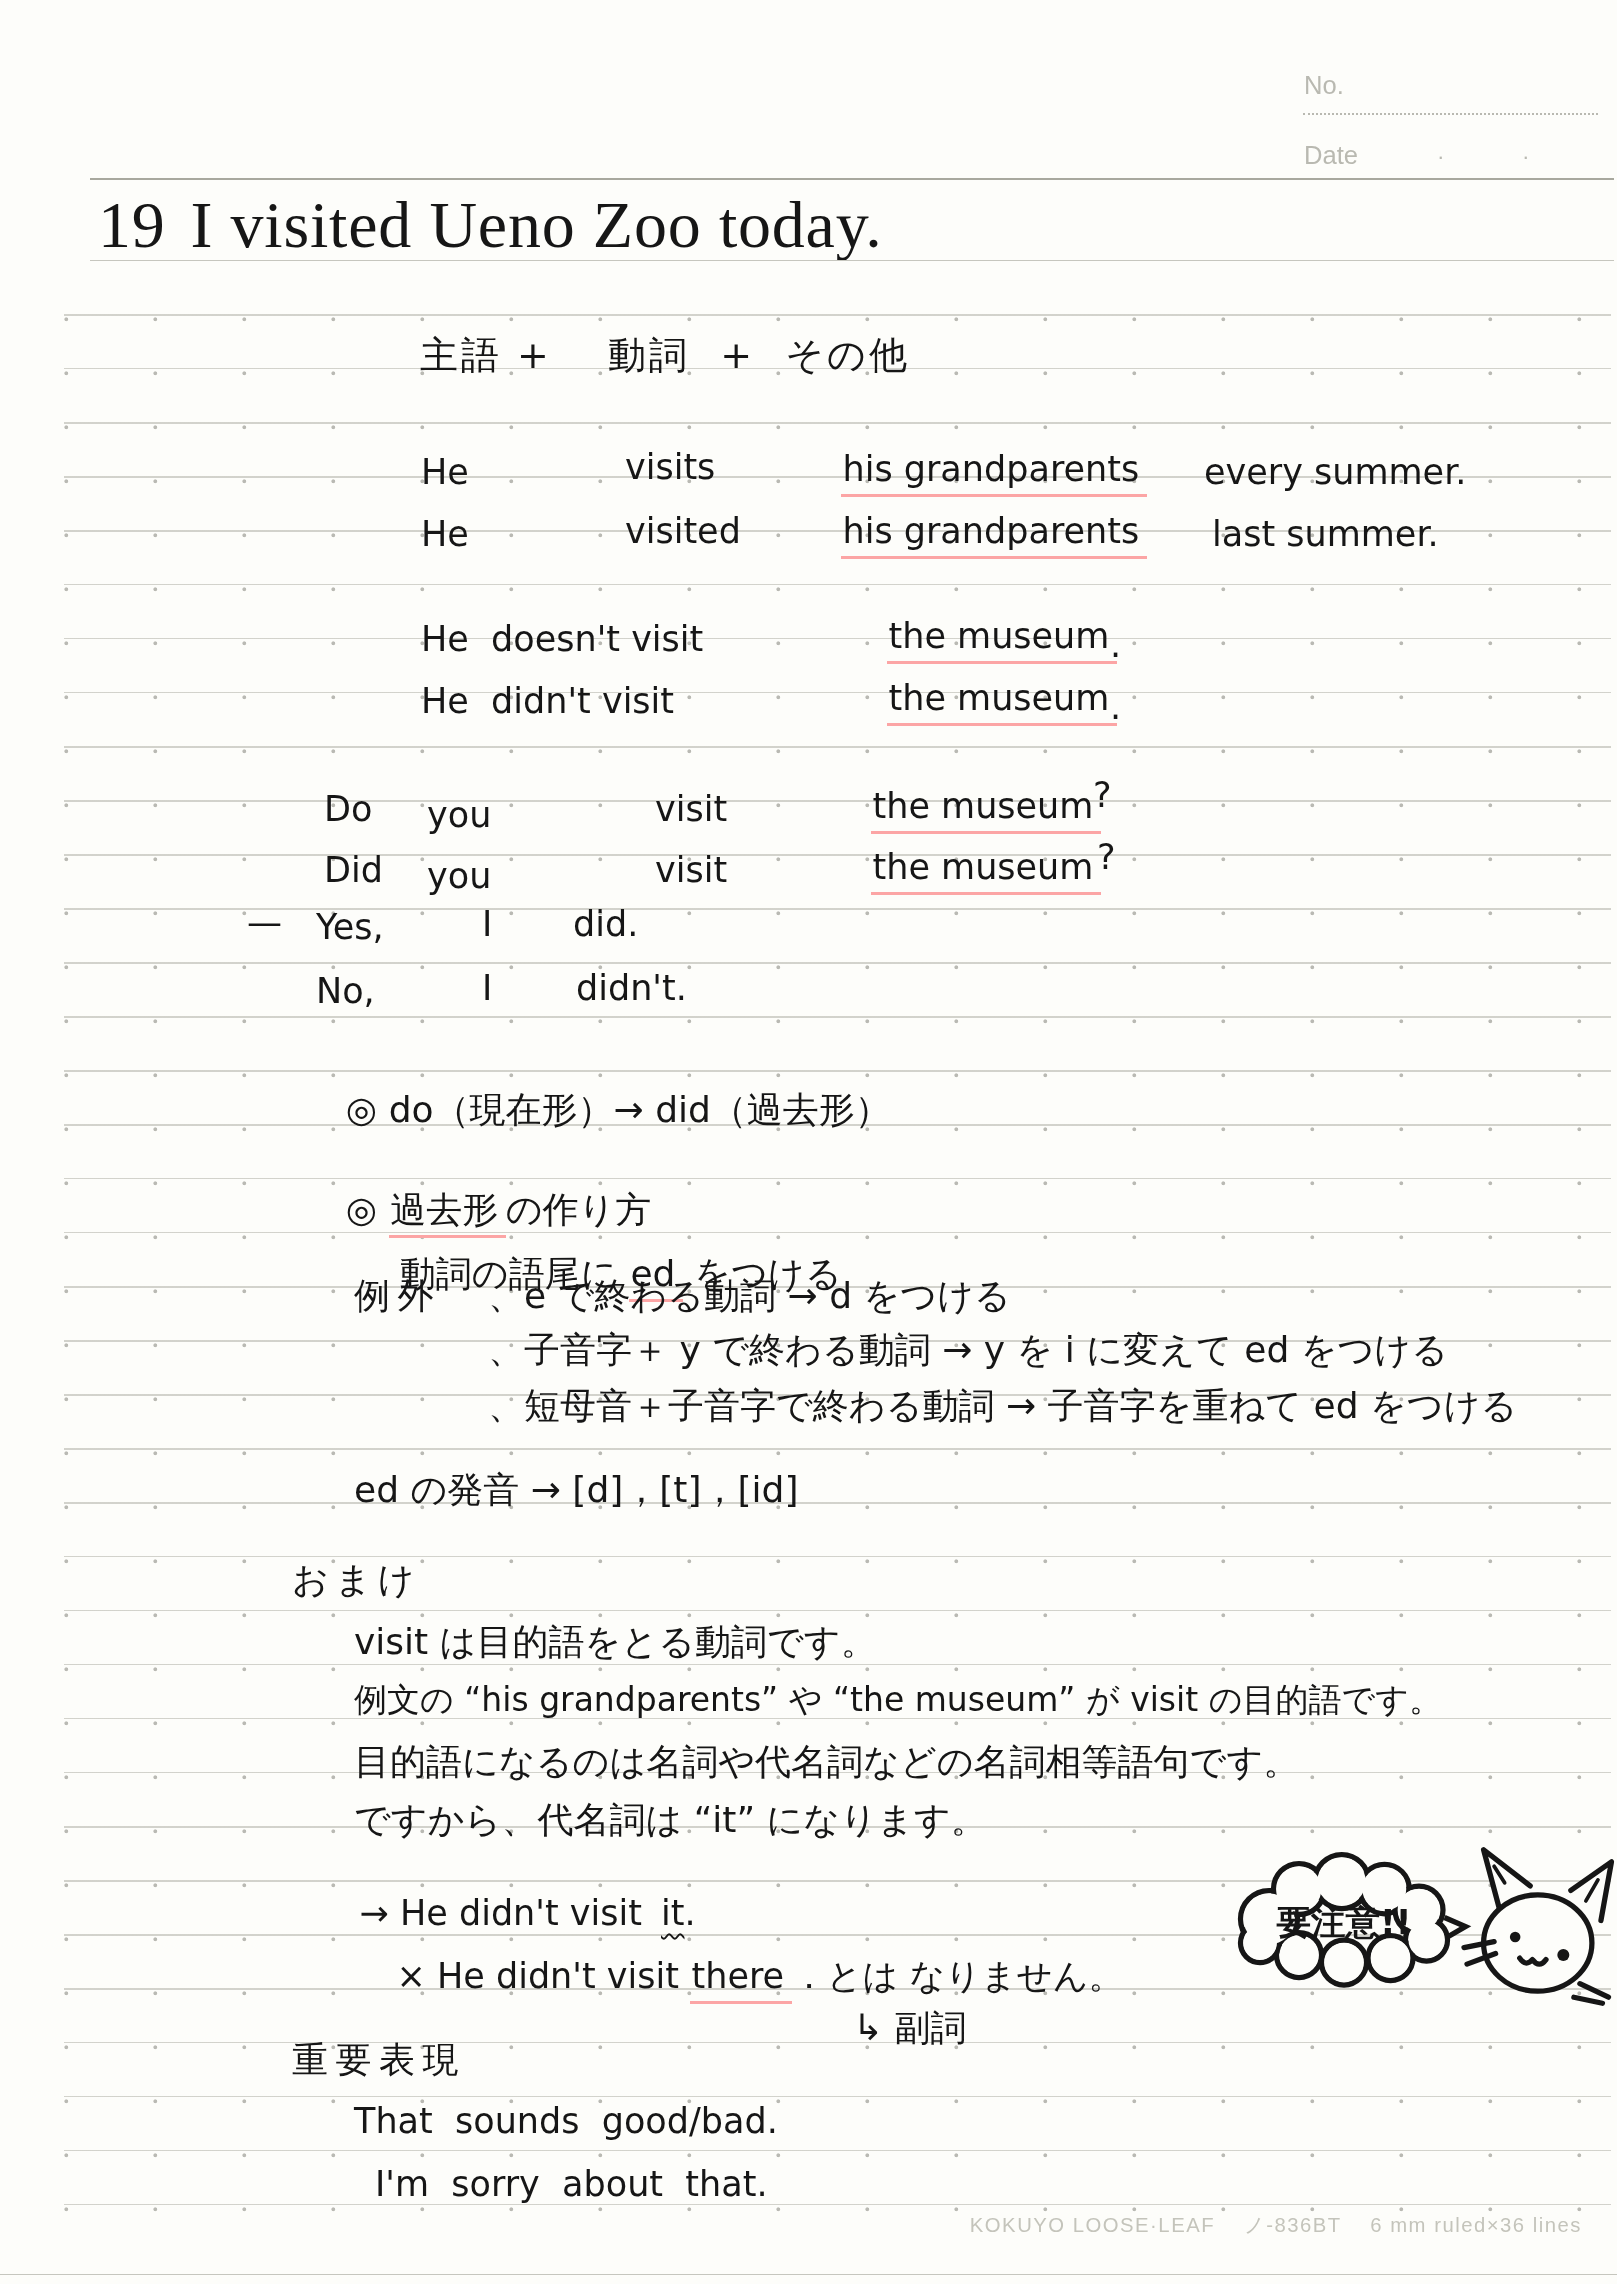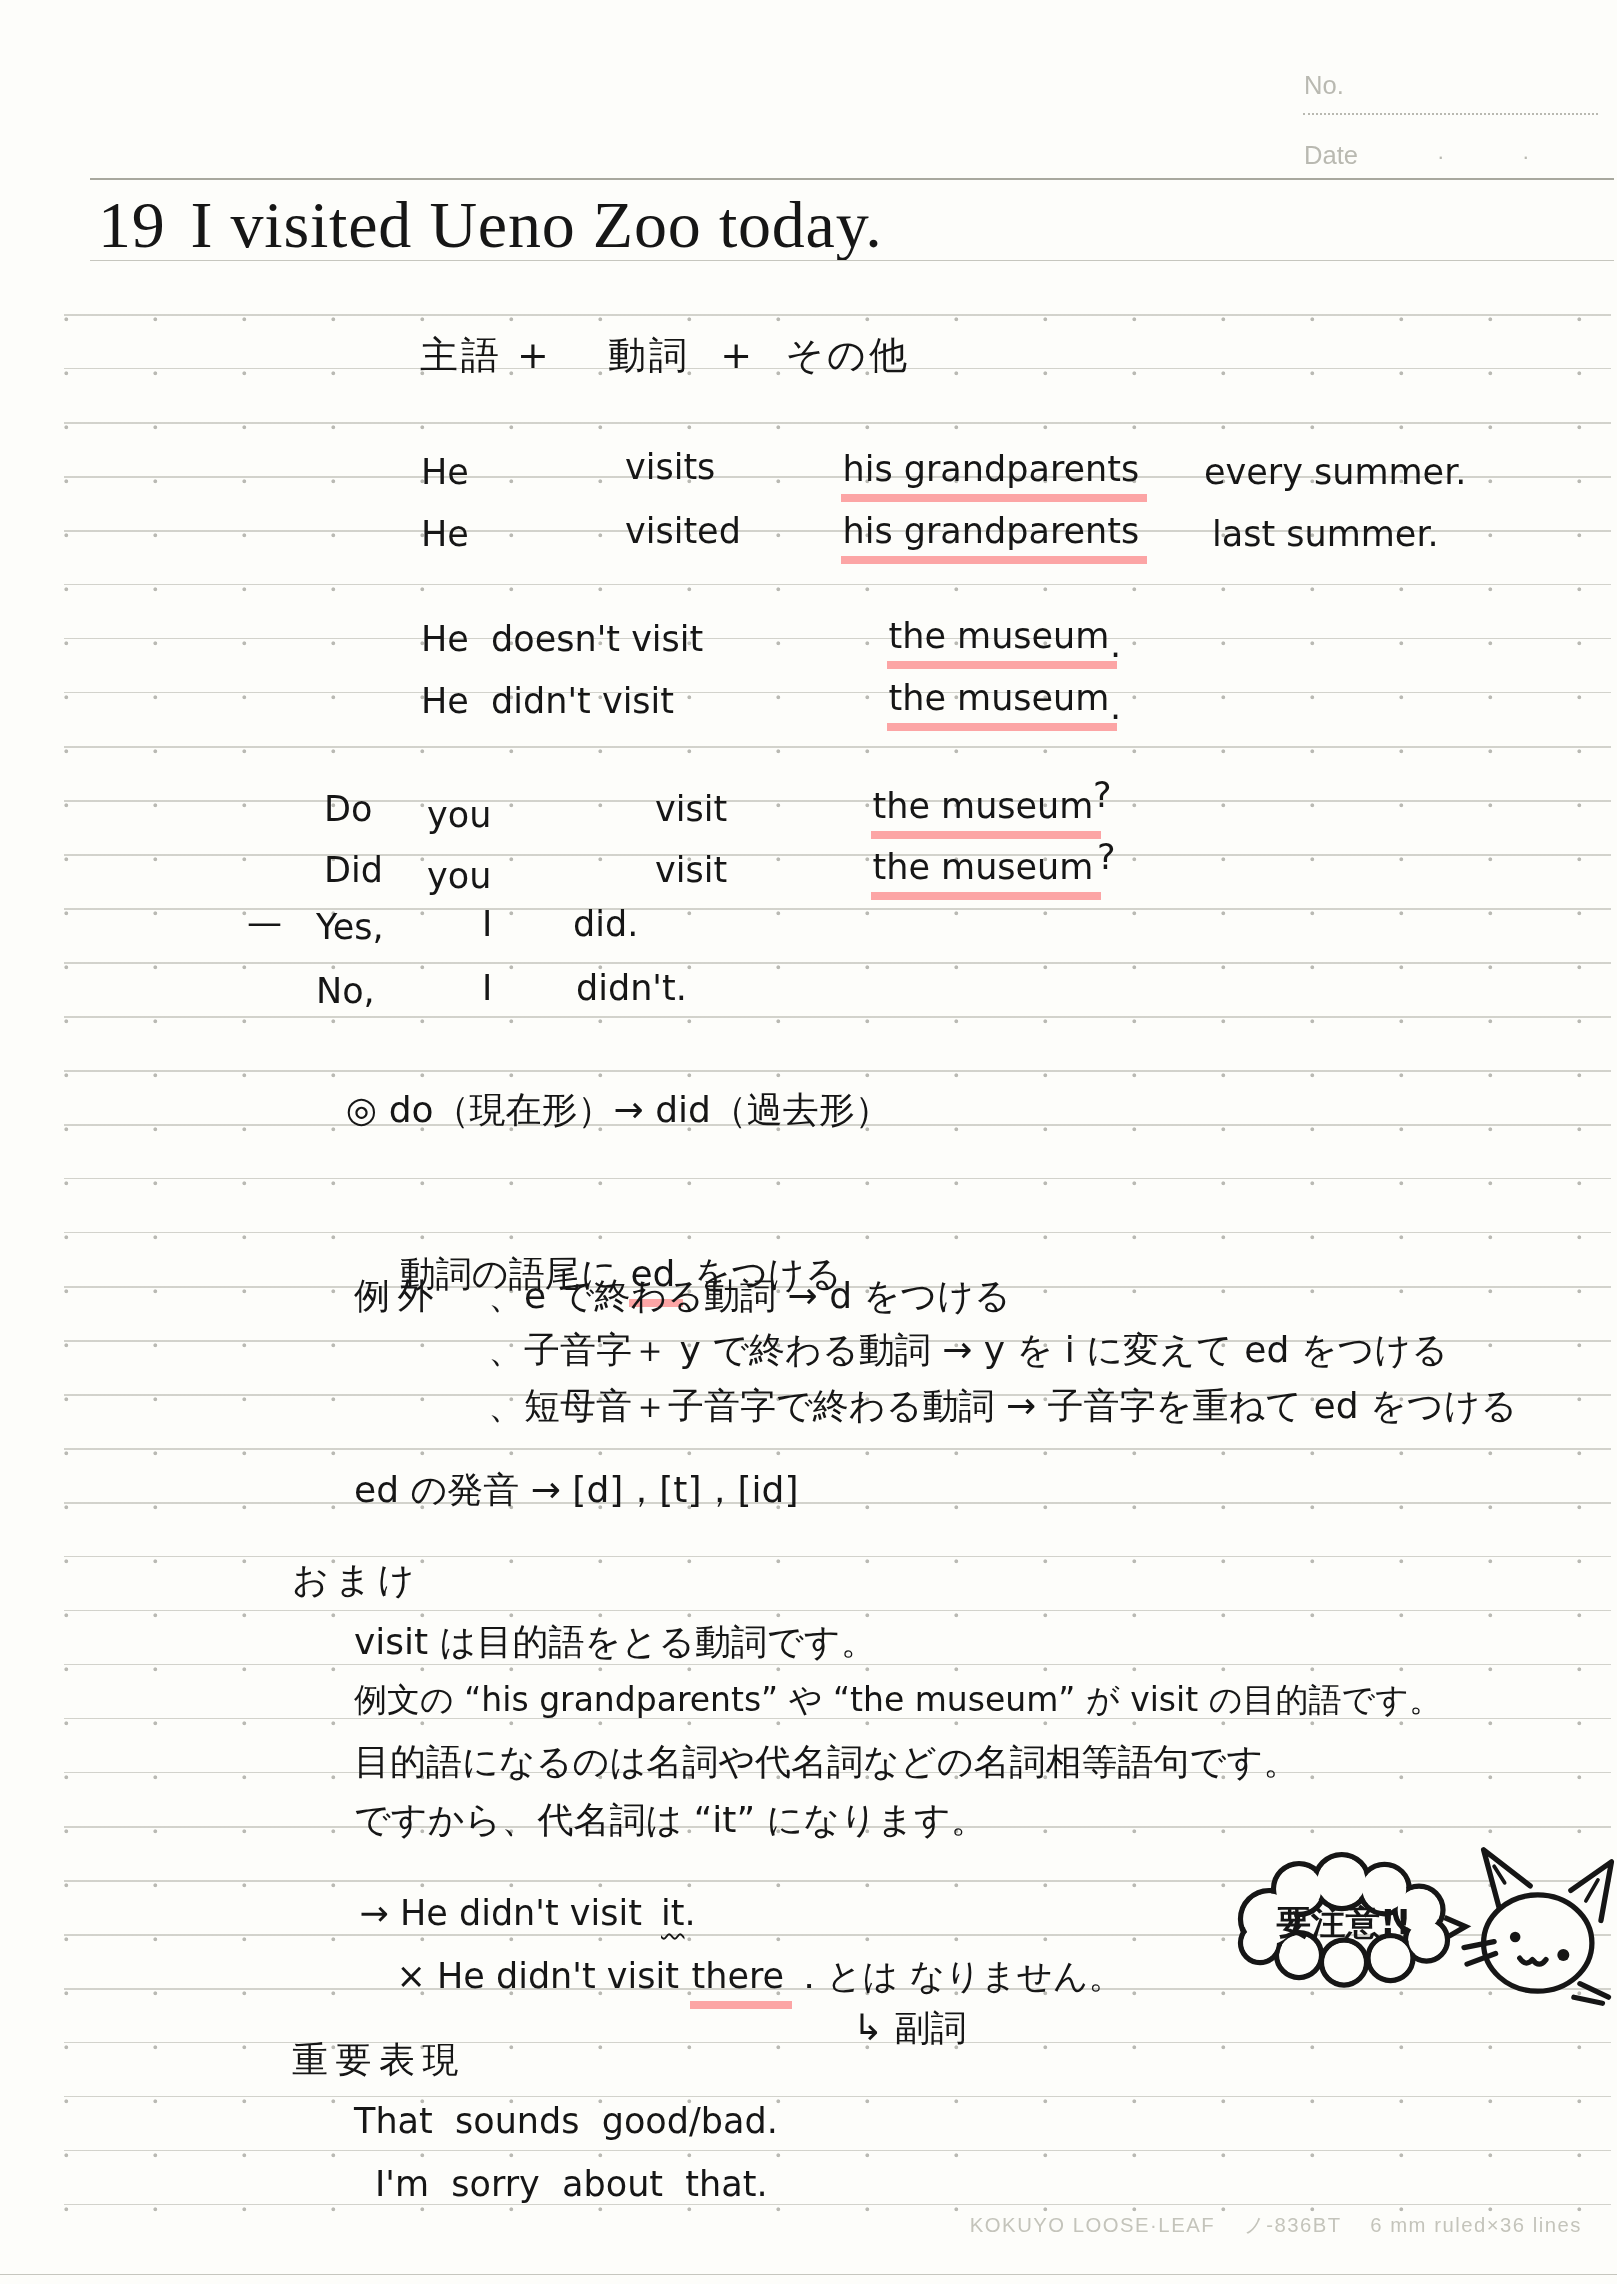--- a/index.html
+++ b/index.html
@@ -21,21 +21,21 @@
     background-size:89px 54px, auto;
     pointer-events:none;
   }
   .hline{position:absolute;height:0;border-top:2.3px solid #a8a89e;}
   .hline.light{border-top:1.5px solid #c6c6be;}
   .printed{font-family:"Liberation Sans","DejaVu Sans",sans-serif;color:#b9b9b1;}
   .title-font{font-family:"Liberation Serif","DejaVu Serif",serif;font-weight:500;letter-spacing:0.8px;}
   .en{font-size:35px;white-space:pre;}
   .jp{font-size:36px;white-space:pre;}
   .head-jp{font-size:38px;white-space:pre;letter-spacing:3px;}
-  .ul{border-bottom:8px solid #fca5a5;padding:0 7.5px 4.5px 1.5px;}
+  .ul{border-bottom:3px solid #fca5a5;padding:0 7.5px 4.5px 1.5px;}
   .wavy{text-decoration:underline wavy #161616 2.3px;text-underline-offset:8.3px;margin-left:8px;}
   .footer-font{font-size:20.3px;letter-spacing:1.5px;color:#c4c4bb;}
   svg{overflow:visible;}
 </style>
 </head>
 <body>
 
 <div class="page">
 
   <span class="abs printed" style="left:1304px;top:71px;font-size:25.6px;">No.</span>
@@ -92,20 +92,23 @@
   <span class="abs en" style="left:573px;top:904px;">did.</span>
 
   <span class="abs en" style="left:316px;top:971px;">No,</span>
   <span class="abs en" style="left:482px;top:968px;">I</span>
   <span class="abs en" style="left:576px;top:968px;">didn't.</span>
 
   <div class="abs jp" style="left:300px;top:1045px;">
     <span>◎ </span><span>do（現在形）→ did（過去形）</span>
   </div>
 
+  <div class="abs jp" style="left:300px;top:1145px;">
+    <span>◎ </span><span class="ul">過去形</span><span>の作り方</span>
+  </div>
   <div class="abs jp" style="left:354px;top:1209px;">
     <span>動詞の語尾に </span><span class="ul">ed</span><span> をつける</span>
   </div>
   <span class="abs jp" style="left:354px;top:1272px;letter-spacing:7.5px;">例外</span>
   <span class="abs jp" style="left:488px;top:1272px;">、e で終わる動詞 → d をつける</span>
   <span class="abs jp" style="left:488px;top:1326px;">、子音字＋ y で終わる動詞 → y を i に変えて ed をつける</span>
   <span class="abs jp" style="left:488px;top:1382px;">、短母音＋子音字で終わる動詞 → 子音字を重ねて ed をつける</span>
 
   <span class="abs jp" style="left:354px;top:1466px;">ed の発音 → [d]，[t]，[id]</span>
 

